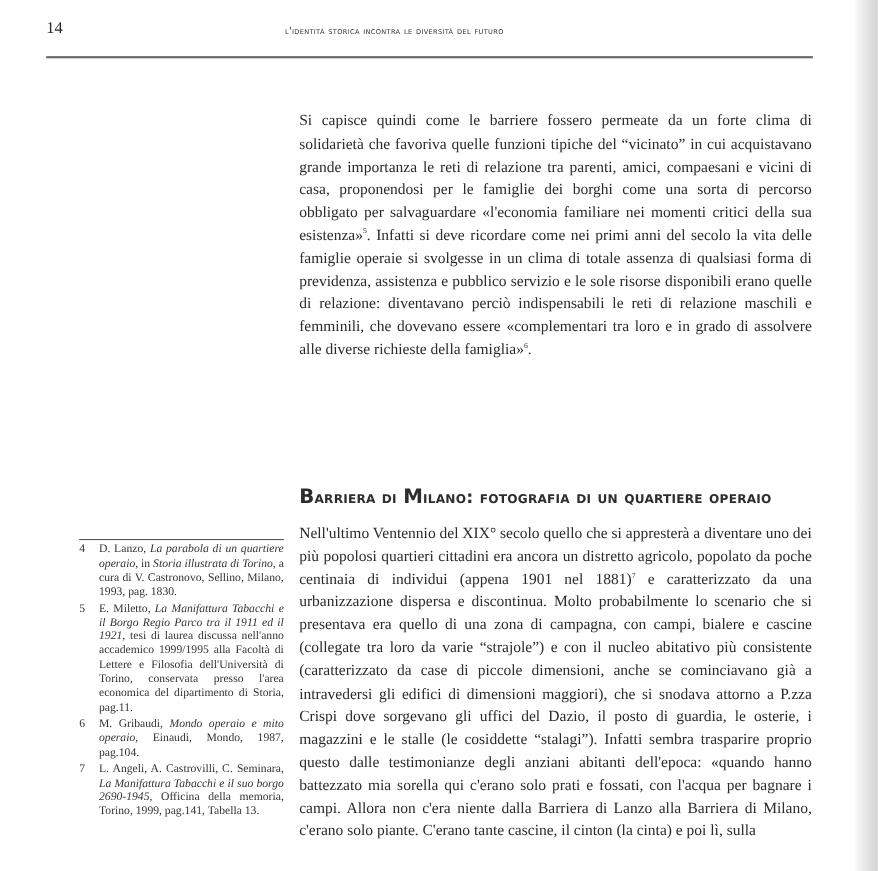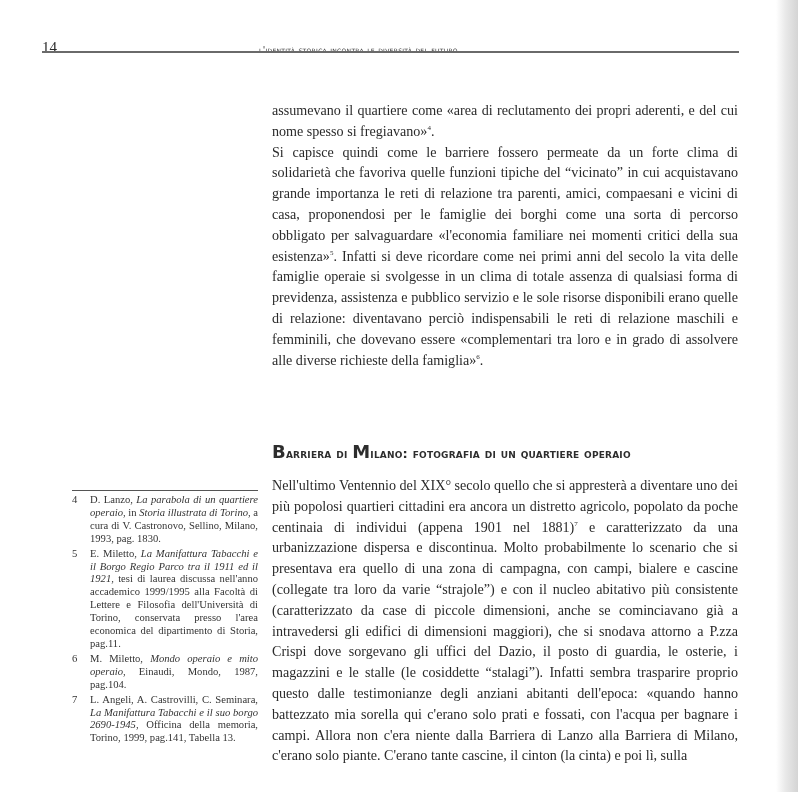--- a/index.html
+++ b/index.html
@@ -8,21 +8,21 @@
     background: #ffffff;
     position: relative;
     font-family: "Liberation Serif", "DejaVu Serif", serif;
     color: #2a2a2a;
   }
   .edge-shadow {
     position: absolute; top: 0; right: 0; width: 22px; height: 792px;
     background: linear-gradient(to right, rgba(255,255,255,0) 0%, #e8e8e8 45%, #d4d4d4 100%);
   }
   .header {
-    position: absolute; left: 42px; top: 37px; width: 697px; height: 22px;
+    position: absolute; left: 42px; top: 16px; width: 697px; height: 22px;
   }
   .page-number {
     position: absolute; left: 0; top: 2px;
     font-family: "Liberation Serif", serif; font-size: 15px; color: #2a2a2a;
   }
   .running-title {
     position: absolute; left: 217px; top: 7px;
     font-family: "DejaVu Sans", sans-serif; font-size: 9.2px; letter-spacing: 0.3px;
     color: #333; font-variant: small-caps; text-transform: lowercase;
   }
@@ -61,21 +61,20 @@
 
 <div class="edge-shadow"></div>
 
 <div class="header">
   <span class="page-number">14</span>
   <span class="running-title">L'identità storica incontra le diversità del futuro</span>
 </div>
 <div class="header-rule"></div>
 
 <div class="main block1">
-  <p class="lastline"><span>assumevano il quartiere come «area di reclutamento dei propri aderenti, e del cui nome spesso si fregiavano»</span><sup>4</sup><span>.</span></p>
   <p class="lastline"><span>Si capisce quindi come le barriere fossero permeate da un forte clima di solidarietà che favoriva quelle funzioni tipiche del “vicinato” in cui acquistavano grande importanza le reti di relazione tra parenti, amici, compaesani e vicini di casa, proponendosi per le famiglie dei borghi come una sorta di percorso obbligato per salvaguardare «l'economia familiare nei momenti critici della sua esistenza»</span><sup>5</sup><span>. Infatti si deve ricordare come nei primi anni del secolo la vita delle famiglie operaie si svolgesse in un clima di totale assenza di qualsiasi forma di previdenza, assistenza e pubblico servizio e le sole risorse disponibili erano quelle di relazione: diventavano perciò indispensabili le reti di relazione maschili e femminili, che dovevano essere «complementari tra loro e in grado di assolvere alle diverse richieste della famiglia»</span><sup>6</sup><span>.</span></p>
 </div>
 
 <div class="section-title"><span class="big">B</span><span class="sc">arriera di </span><span class="big">M</span><span class="sc">ilano: fotografia di un quartiere operaio</span></div>
 
 <div class="main block2">
   <p><span>Nell'ultimo Ventennio del XIX° secolo quello che si appresterà a diventare uno dei più popolosi quartieri cittadini era ancora un distretto agricolo, popolato da poche centinaia di individui (appena 1901 nel 1881)</span><sup>7</sup><span> e caratterizzato da una urbanizzazione dispersa e discontinua. Molto probabilmente lo scenario che si presentava era quello di una zona di campagna, con campi, bialere e cascine (collegate tra loro da varie “strajole”) e con il nucleo abitativo più consistente (caratterizzato da case di piccole dimensioni, anche se cominciavano già a intravedersi gli edifici di dimensioni maggiori), che si snodava attorno a P.zza Crispi dove sorgevano gli uffici del Dazio, il posto di guardia, le osterie, i magazzini e le stalle (le cosiddette “stalagi”). Infatti sembra trasparire proprio questo dalle testimonianze degli anziani abitanti dell'epoca: «quando hanno battezzato mia sorella qui c'erano solo prati e fossati, con l'acqua per bagnare i campi. Allora non c'era niente dalla Barriera di Lanzo alla Barriera di Milano, c'erano solo piante. C'erano tante cascine, il cinton (la cinta) e poi lì, sulla</span></p>
 </div>
 
 <div class="fn-rule"></div>
@@ -83,24 +82,24 @@
   <div class="fn">
     <span class="fn-num">4</span>
     <span>D. Lanzo, </span><i>La parabola di un quartiere operaio</i><span>, in </span><i>Storia illustrata di Torino</i><span>, a cura di V. Castronovo, Sellino, Milano, 1993, pag. 1830.</span>
   </div>
   <div class="fn">
     <span class="fn-num">5</span>
     <span>E. Miletto, </span><i>La Manifattura Tabacchi e il Borgo Regio Parco tra il 1911 ed il 1921</i><span>, tesi di laurea discussa nell'anno accademico 1999/1995 alla Facoltà di Lettere e Filosofia dell'Università di Torino, conservata presso l'area economica del dipartimento di Storia, pag.11.</span>
   </div>
   <div class="fn">
     <span class="fn-num">6</span>
-    <span>M. Miletto, </span><i>Mondo operaio e mito operaio</i><span>, Einaudi, Mondo, 1987, pag.104.</span>
+    <span>M. Gribaudi, </span><i>Mondo operaio e mito operaio</i><span>, Einaudi, Mondo, 1987, pag.104.</span>
   </div>
   <div class="fn">
     <span class="fn-num">7</span>
     <span>L. Angeli, A. Castrovilli, C. Seminara, </span><i>La Manifattura Tabacchi e il suo borgo 2690-1945</i><span>, Officina della memoria, Torino, 1999, pag.141, Tabella 13.</span>
   </div>
 </div>
 
 <style>
   .sc { font-variant: small-caps; text-transform: lowercase; font-size: 14.5px; }
-  .section-title .sc { font-size: 13px; }
+  .section-title .sc { font-size: 16px; }
 </style>
 
 </body></html>

